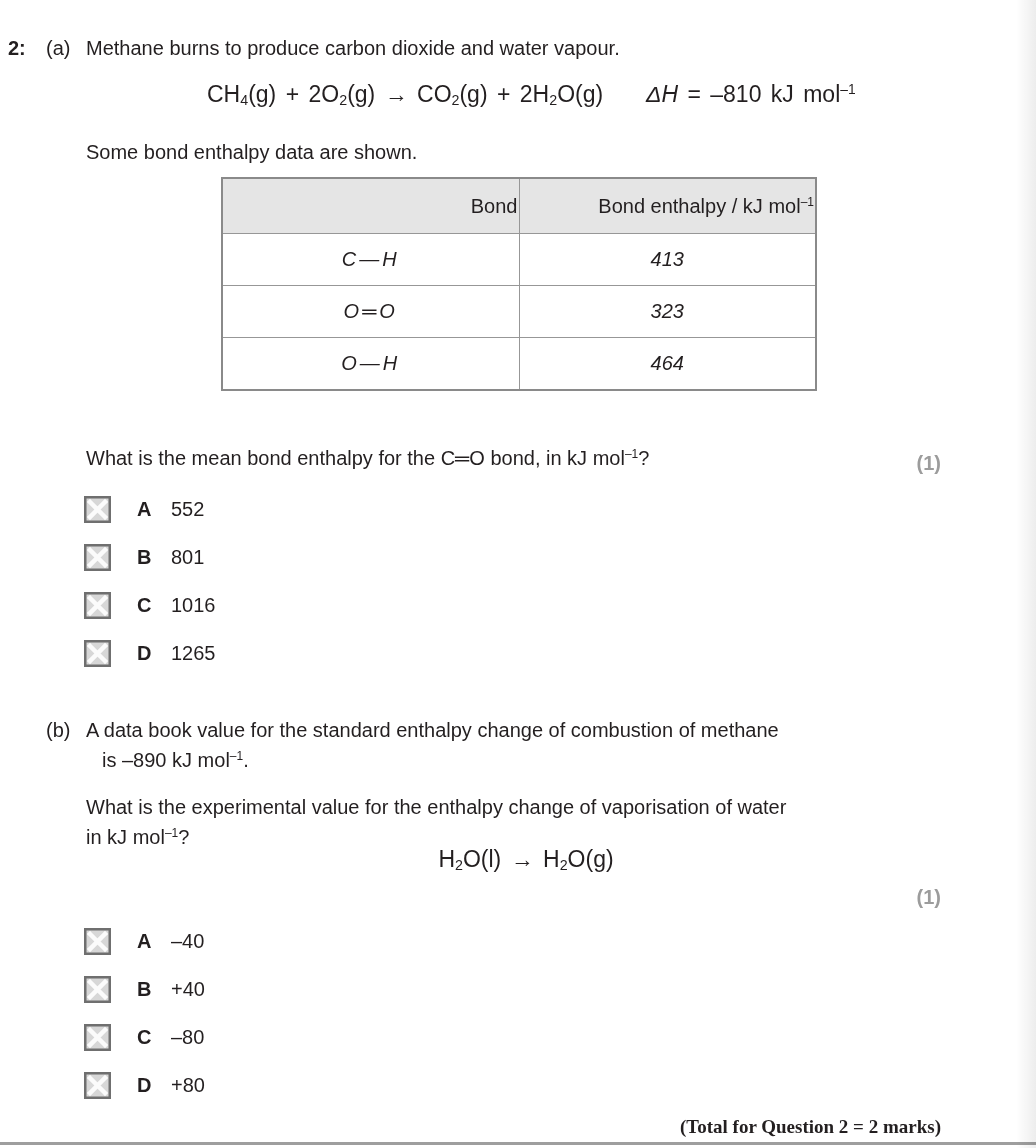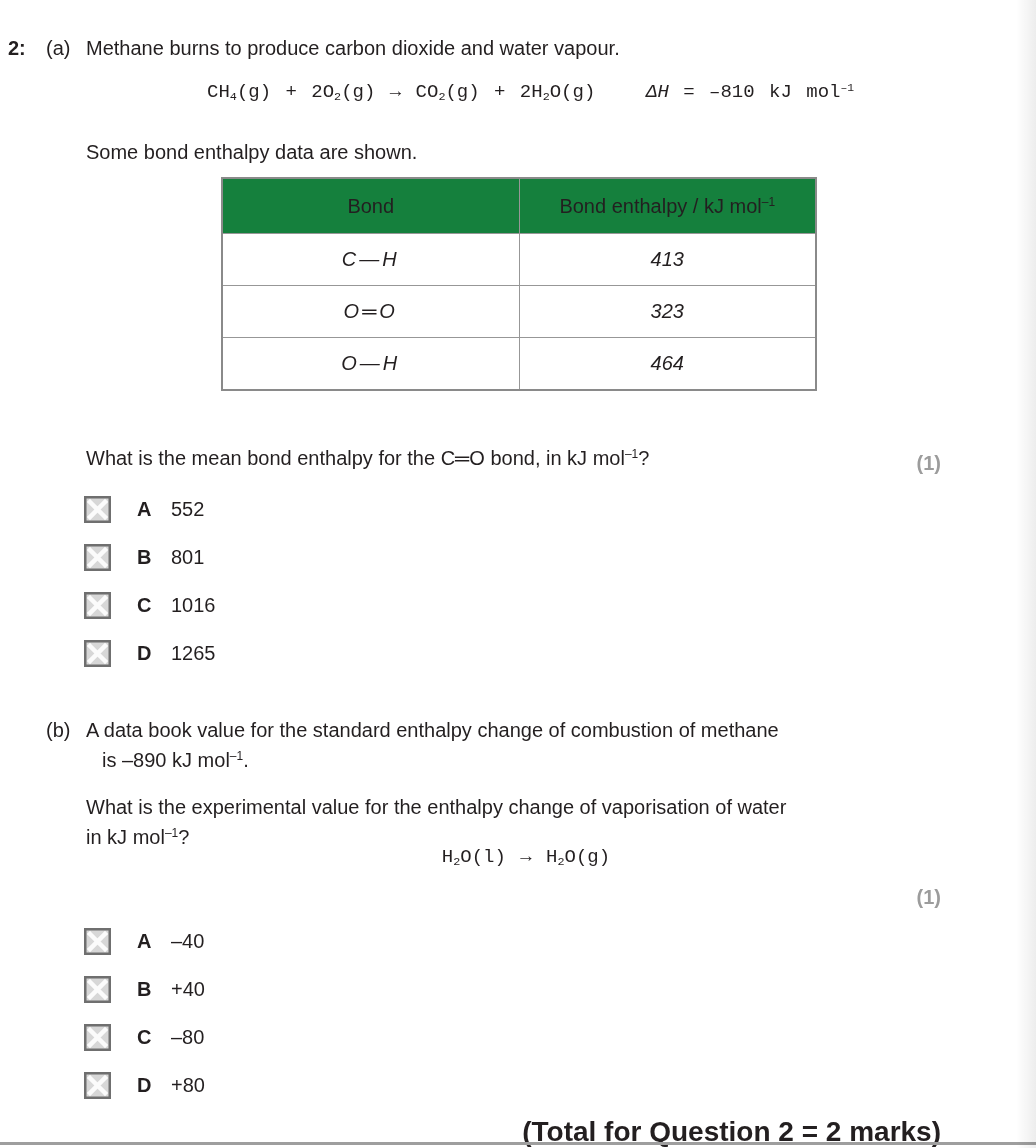--- a/index.html
+++ b/index.html
@@ -2,38 +2,38 @@
 <html><head>
 <meta charset="utf-8">
 <style>
   html,body{margin:0;padding:0;background:#fff;}
   .page{position:relative;width:1036px;height:1148px;background:#ffffff;overflow:hidden;
         font-family:"Liberation Sans","DejaVu Sans",sans-serif;color:#231f20;font-size:20px;}
   .abs{position:absolute;margin-top:21px;}
   .qline{top:16px;left:8px;white-space:nowrap;}
   .qnum{font-weight:bold;display:inline-block;width:38px;}
   .plabel{display:inline-block;width:40px;}
-  .eq{font-size:19px;word-spacing:3px;white-space:nowrap;font-family:Liberation Mono, monospace;}
+  .eq{font-size:23px;word-spacing:3px;white-space:nowrap;}
   .sb{font-size:0.62em;vertical-align:-0.22em;}
   .sp{font-size:0.6em;vertical-align:0.55em;}
   .it{font-style:italic;}
   table.bond{position:absolute;top:177px;left:221px;width:596px;border-collapse:collapse;table-layout:fixed;}
   .bond th,.bond td{border:1.5px solid #979797;text-align:center;vertical-align:middle;font-weight:normal;font-size:20px;}
-  .bond th{background:#15803d;height:52px;}
+  .bond th{background:#e5e5e5;height:52px;text-align:right;}
   .bond td{height:49px;background:#ffffff;font-style:italic;}
   .bond{border:2.5px solid #8a8a8a;}
   .bond-cell{letter-spacing:3px;}
   .marks{position:absolute;right:95px;font-weight:bold;color:#9c9c9c;font-size:20px;}
   .opts{position:absolute;left:84px;}
   .opt{display:flex;align-items:center;height:27px;margin-bottom:21px;}
   .cb{width:27px;height:27px;margin-right:26px;display:inline-flex;cursor:pointer;flex:none;}
   .letter{font-weight:bold;width:22px;margin-right:12px;}
   .bodytext{white-space:nowrap;}
   .eqcenter{position:absolute;left:0;width:100%;text-align:center;margin-left:8px;}
-  .footer-total{position:absolute;top:1116px;right:95px;font-weight:bold;font-size:28px;white-space:nowrap;}
+  .footer-total{position:absolute;top:1116px;right:95px;font-weight:bold;font-size:19px;white-space:nowrap;font-family:Liberation Serif, serif;}
   .rule{position:absolute;left:0;top:1142px;width:100%;height:3px;background:#9e9e9e;}
   .shade{position:absolute;right:0;top:0;width:20px;height:100%;
          background:linear-gradient(to right,rgba(0,0,0,0),rgba(0,0,0,0.07));pointer-events:none;}
 </style>
 </head>
 <body>
 
 <div class="page">
 
   <div class="abs qline">

